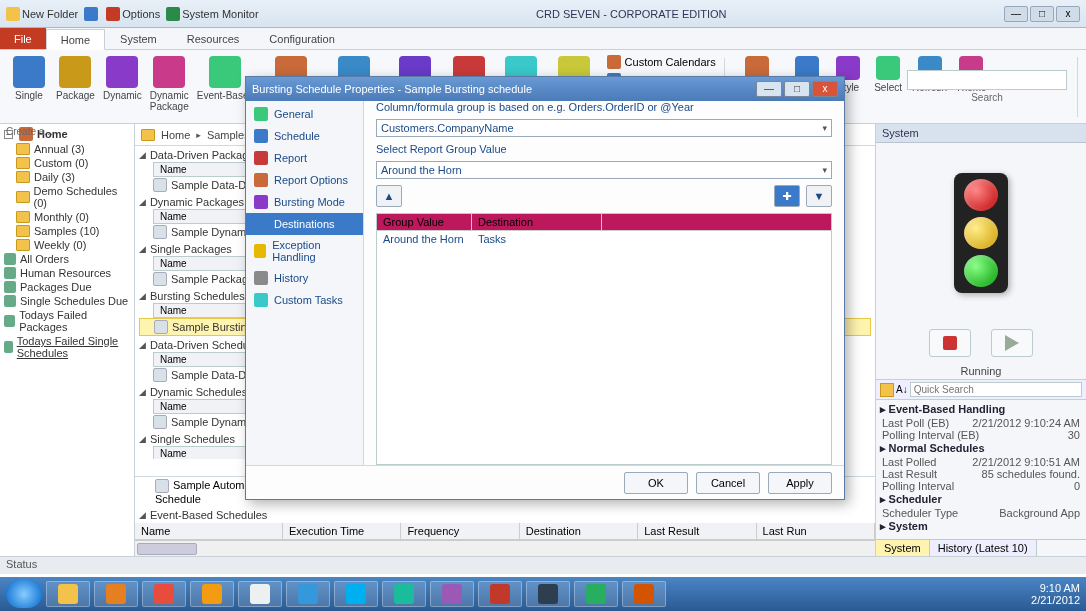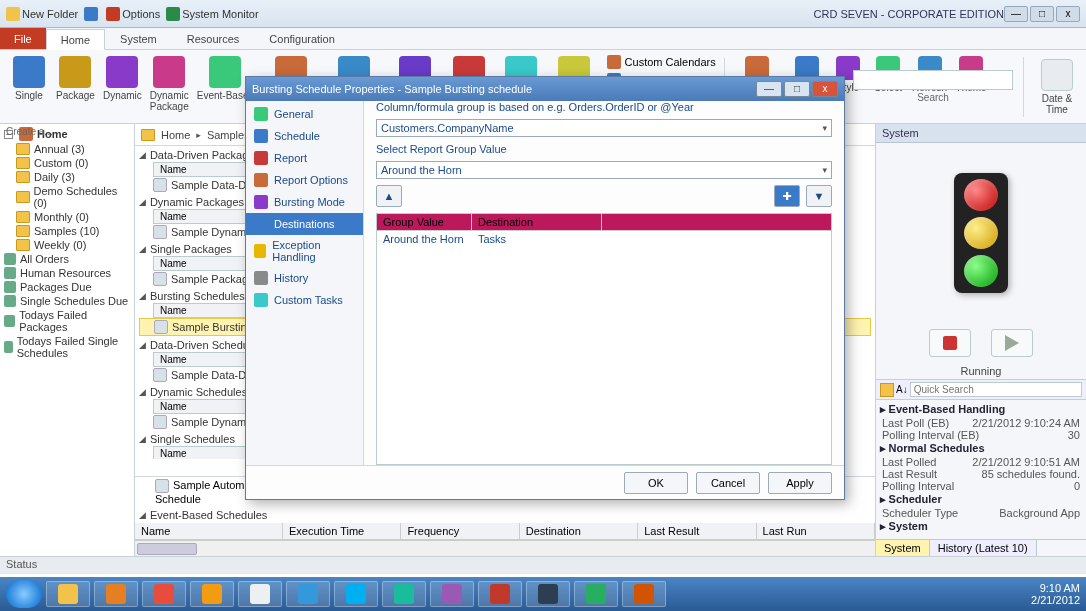--- a/index.html
+++ b/index.html
@@ -1,21 +1,21 @@
 <!DOCTYPE html>
 <html><head>
 <meta charset="utf-8">
 <style>
 *{box-sizing:border-box;margin:0;padding:0;font-family:"Segoe UI",Tahoma,sans-serif;font-size:11px}
 body{width:1086px;height:611px;overflow:hidden;background:#fff;position:relative}
 .win-title{height:28px;background:linear-gradient(#e8f0f8,#d8e4f0);display:flex;align-items:center;padding:0 6px;border-bottom:1px solid #a8b8c8}
 .win-title .qat{display:flex;gap:6px;align-items:center}
 .win-title .qat-item{display:flex;align-items:center;gap:2px;color:#333}
 .win-title .qat-icon{width:14px;height:14px;border-radius:2px}
-.win-title .app-title{flex:1;text-align:right;color:#335}
+.win-title .app-title{flex:1;text-align:center;color:#335}
 .win-title .win-btns{display:flex;gap:2px}
 .win-title .win-btn{width:24px;height:16px;background:#d0dce8;border:1px solid #98a8b8;border-radius:2px;text-align:center;line-height:14px;font-size:10px}
 .menubar{height:22px;background:#f4f6fa;display:flex;align-items:stretch;border-bottom:1px solid #c8d0d8}
 .file-tab{background:#c23b22;color:#fff;padding:3px 14px;display:flex;align-items:center}
 .menu-tab{padding:3px 14px;color:#444;display:flex;align-items:center;border:1px solid transparent}
 .menu-tab.active{background:#fff;border-color:#c8d0d8;border-bottom-color:#fff;position:relative;top:1px}
 .ribbon{height:74px;background:#f6f8fb;border-bottom:1px solid #c8d0d8;display:flex;align-items:flex-start;padding:4px 6px;gap:2px;position:relative}
 .rbtn{display:flex;flex-direction:column;align-items:center;gap:2px;padding:2px 4px;min-width:46px}
 .rbtn-icon{width:32px;height:32px;border-radius:4px}
 .rbtn-lbl{font-size:10px;color:#444;text-align:center;line-height:11px}
@@ -230,25 +230,20 @@
         <div class="rbtn-icon" style="width:24px;height:24px;background:#c83a8a"></div>
         <div class="rbtn-lbl">Theme</div>
       </div>
     </div>
   <div class="ribbon-right">
     <div style="display:flex;flex-direction:column;align-items:center;gap:2px">
       <div class="search-box"></div>
       <div style="font-size:10px;color:#666">Search</div>
     </div>
     <div class="ribbon-sep"></div>
-    <div class="rbtn">
-      <div class="rbtn-icon" style="background:#e8ecf0;border:1px solid #bcc"></div>
-      <div class="rbtn-lbl" style="white-space:pre">Date &amp;
-Time</div>
-    </div>
   </div>
   <div style="position:absolute;left:6px;bottom:-14px;font-size:10px;color:#666">Create a...</div>
 </div>
 
 <div class="body-row">
 
   <div class="nav">
     <div class="nav-item root">
       <span class="exp">−</span>
       <span style="width:14px;height:14px;background:#c86a3a;border-radius:2px"></span>
@@ -298,21 +293,21 @@
           <span>Packages Due</span>
         </div>
         <div class="nav-item" style="padding-left: 2px;">
           <span class="sys-icon"></span>
           <span>Single Schedules Due</span>
         </div>
         <div class="nav-item" style="padding-left: 2px;">
           <span class="sys-icon"></span>
           <span>Todays Failed Packages</span>
         </div>
-        <div class="nav-item" style="padding-left: 2px;">
+        <div class="nav-item" style="padding-left: 2px; text-decoration: underline;">
           <span class="sys-icon"></span>
           <span>Todays Failed Single Schedules</span>
         </div>
       </div>
   </div>
 
   <div class="mid">
     <div class="breadcrumb">
       <span class="fld-icon"></span>
       <span>Home</span>

